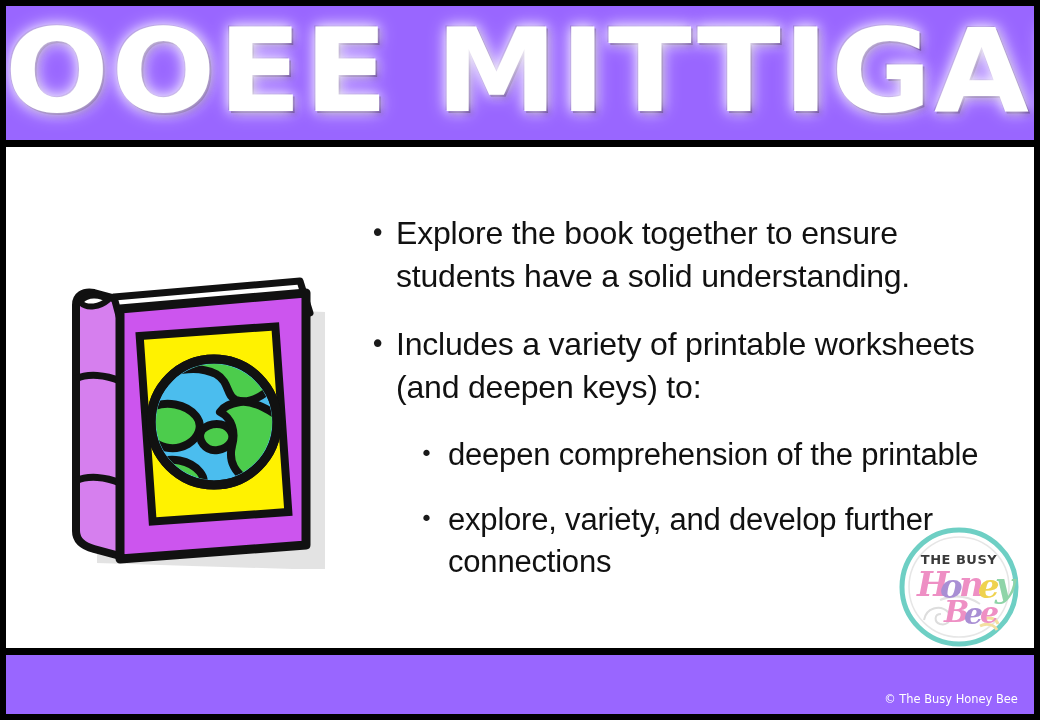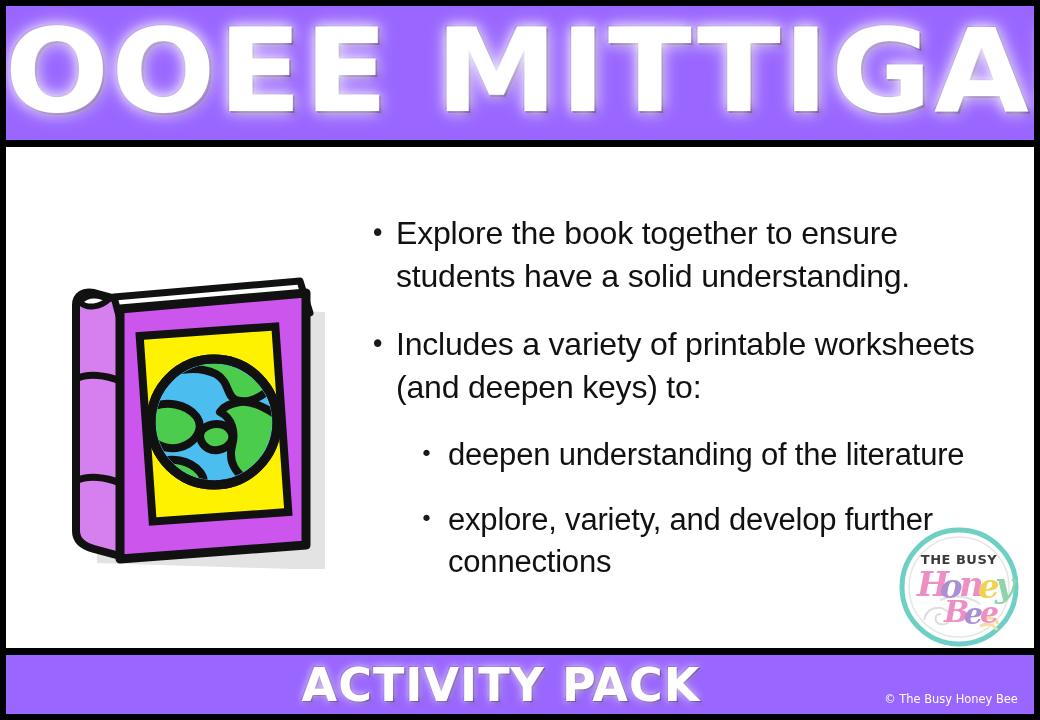--- a/index.html
+++ b/index.html
@@ -236,21 +236,21 @@
       </div>
 
       <div class="bullet-row">
         <span class="bullet-dot">•</span>
         <span class="bullet-text">Includes a variety of printable worksheets (and deepen keys) to:</span>
       </div>
 
       <div class="sub-list">
         <div class="bullet-row">
           <span class="bullet-dot">•</span>
-          <span class="bullet-text">deepen understanding of the literature</span>
+          <span class="bullet-text">deepen comprehension of the printable</span>
         </div>
         <div class="bullet-row">
           <span class="bullet-dot">•</span>
           <span class="bullet-text">explore, variety, and develop further connections</span>
         </div>
       </div>
 
     </div>
   </div>
 
@@ -277,17 +277,16 @@
 
       <g font-family="DejaVu Serif, serif" font-size="30" font-style="italic" font-weight="bold">
         <text x="48" y="98" fill="#EE8FC4">B</text>
         <text x="68" y="100" fill="#A98FD4">e</text>
         <text x="84" y="99" fill="#EE8FC4">e</text>
       </g>
     </svg>
   </div>
 
   <div class="footer-band">
-    <div class="footer-title">ACTIVITY PACK</div>
     <div class="footer-credit">© The Busy Honey Bee</div>
   </div>
 
 </div>
 
 </body></html>

